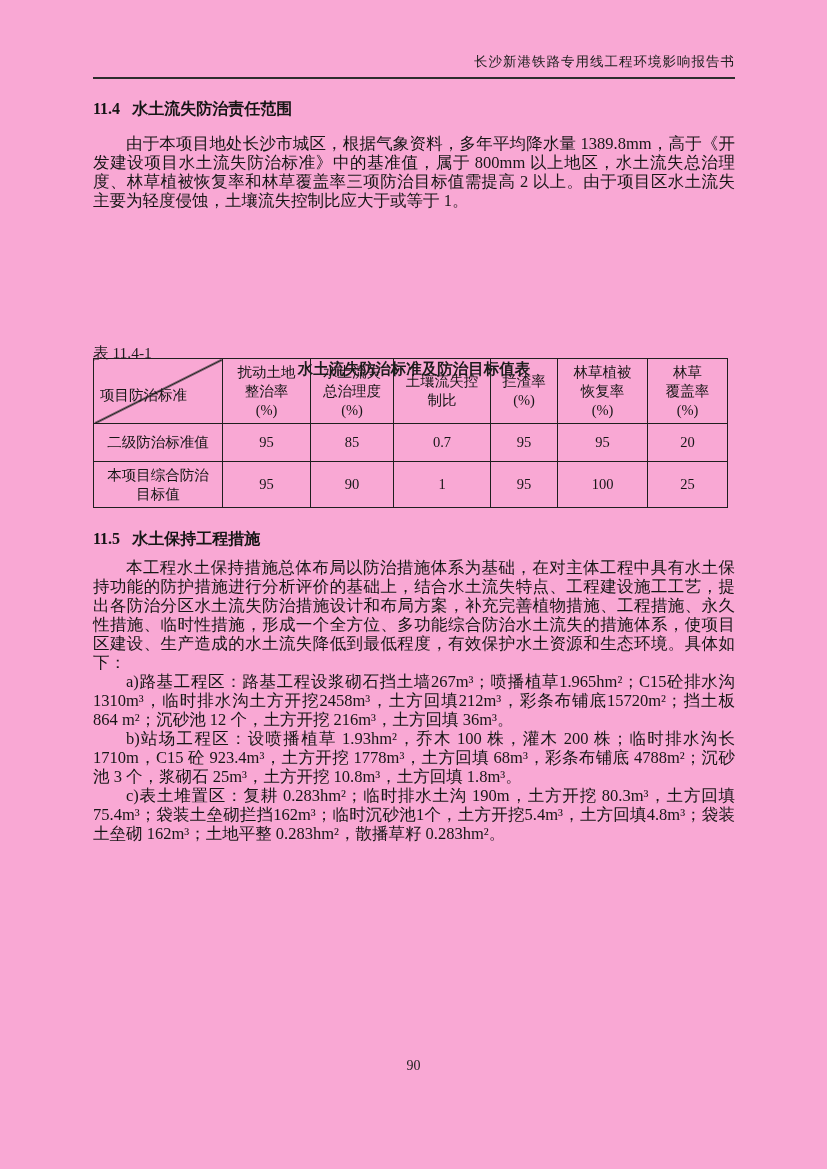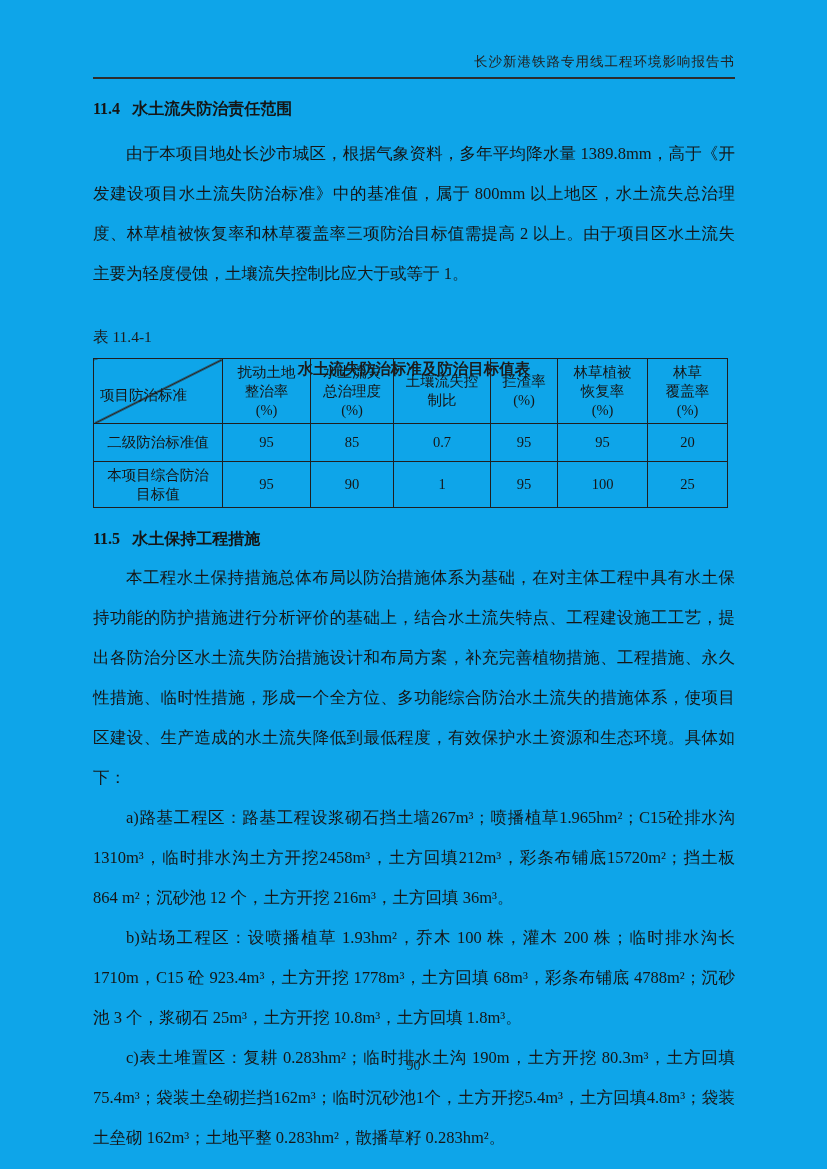--- a/index.html
+++ b/index.html
@@ -1,20 +1,20 @@
 <!DOCTYPE html>
 <html><head>
 <meta charset="utf-8">
 <style>
   * { margin:0; padding:0; box-sizing:border-box; }
   html,body { background:#ffffff; }
   .page {
     position:relative;
     width:827px; height:1169px;
-    background:#0ea5e9;
+    background:#f9a8d4;
     color:#1c1c1c;
     font-family:"Liberation Serif","DejaVu Serif",serif;
     overflow:hidden;
   }
   
   .doc-header {
     position:absolute; top:53px; left:93px; width:642px;
     text-align:right;
     font-size:13.5px;
     letter-spacing:1px;
@@ -32,34 +32,34 @@
     font-size:16px;
     color:#151515;
   }
   .sec-heading .sec-num { margin-right:12px; font-family:"Liberation Serif",serif; }
   #h114 { top:99px; }
   #h115 { top:529px; }
   
   .body-block {
     position:absolute; left:93px; width:642px;
     font-size:16.5px;
-    line-height:40px;
+    line-height:19px;
     text-align:justify;
     color:#161616;
   }
   .body-block p { text-indent:33px; margin:0; }
   #block-114 { top:134px; }
   #block-115 { top:558px; }
   
   .tbl-caption {
     position:absolute; top:327px; left:93px; width:642px;
     height:26px;
     font-size:15.5px;
   }
-  .tbl-caption .tbl-label { position:absolute; left:0; top:0; }
+  .tbl-caption .tbl-label { position:absolute; left:0; top:16px; }
   .tbl-caption .tbl-title {
     position:absolute; left:0; top:0; width:100%;
     text-align:center;
     font-family:Liberation Sans, sans-serif;
     font-weight:bold;
     margin-top:32px;
   }
   
   table.std-table {
     position:absolute; top:358px; left:93px;

